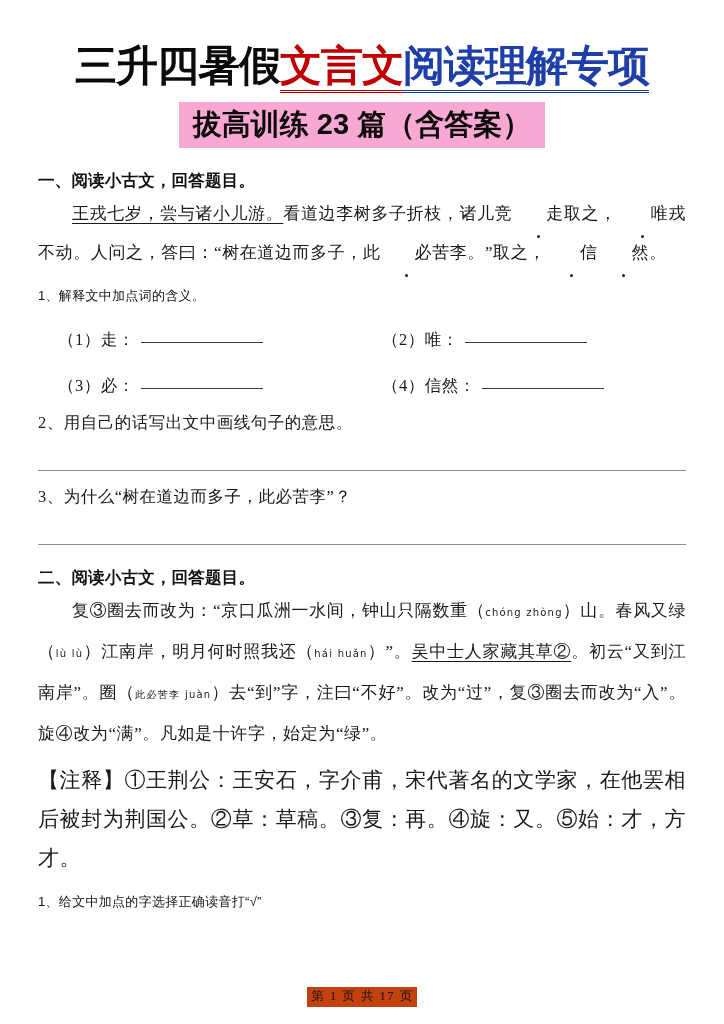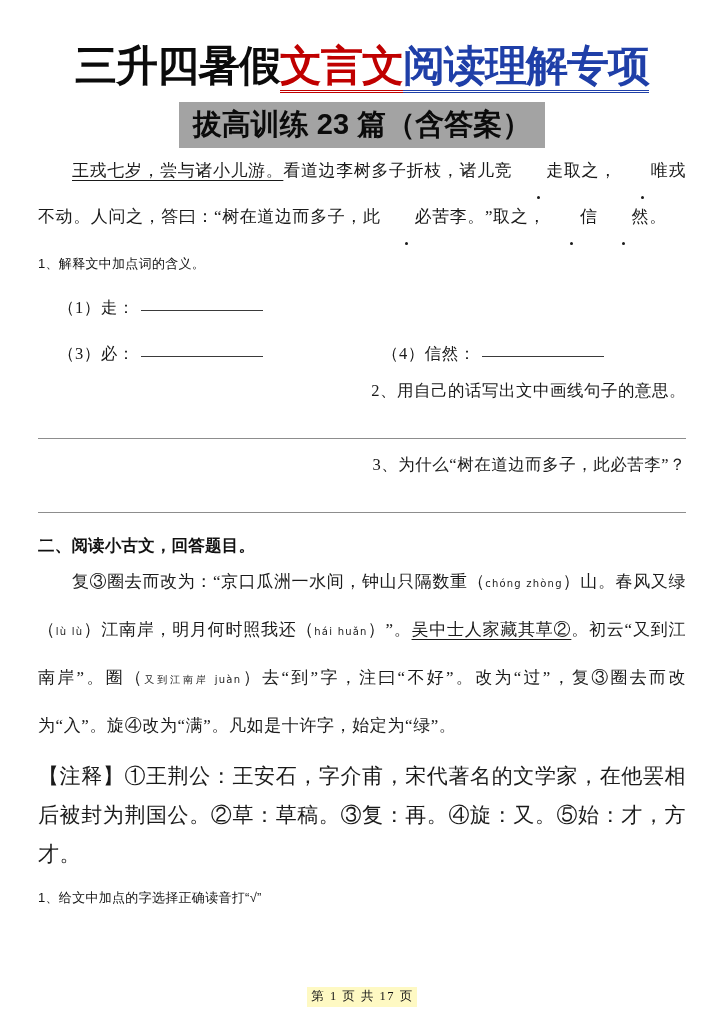--- a/index.html
+++ b/index.html
@@ -50,21 +50,21 @@
     color: #1F3FA8;
     border-bottom: 3px double #1F3FA8;
     padding-bottom: 1px;
   }
   .title-line2-wrap {
     margin-top: 13px;
     text-align: center;
   }
   .title-line2 {
     display: inline-block;
-    background: #a3a3a3;
+    background: #f9a8d4;
     color: #0b0b0b;
     font-family: "Liberation Sans", "DejaVu Sans", sans-serif;
     font-weight: bold;
     font-size: 29px;
     line-height: 1.42;
     padding: 2px 14px 3px 14px;
     letter-spacing: 0px;
     white-space: nowrap;
   }
 
@@ -76,21 +76,21 @@
     color: #111;
     margin-top: 22px;
     margin-bottom: 2px;
     letter-spacing: 0.2px;
   }
 
   
   .ct {
     font-family: "Liberation Serif", "DejaVu Serif", serif;
     font-size: 17px;
-    line-height: 46px;
+    line-height: 39px;
     color: #1a1a1a;
     letter-spacing: 0.6px;
     text-align: justify;
     margin: 0;
   }
   .ct.indent {
     text-indent: 34px;
   }
   .u {
     text-decoration: underline;
@@ -132,21 +132,20 @@
     color: #141414;
     margin-top: 15px;
     letter-spacing: 0.3px;
   }
   .q-serif {
     font-family: "Liberation Serif", "DejaVu Serif", serif;
     font-size: 16.5px;
     color: #1a1a1a;
     margin-top: 15px;
     letter-spacing: 0.5px;
-    text-align: right;
   }
 
   
   .blank-row {
     display: flex;
     margin-top: 24px;
   }
   .blank-cell {
     width: 50%;
     display: flex;
@@ -192,48 +191,53 @@
   
   .footer {
     position: absolute;
     left: 0;
     right: 0;
     bottom: 17px;
     text-align: center;
   }
   .footer-inner {
     display: inline-block;
-    background: #fef9c3;
+    background: #c2410c;
     color: #141414;
     font-family: "Liberation Serif", "DejaVu Serif", serif;
     font-size: 12.5px;
     letter-spacing: 1.5px;
     padding: 1px 3px 2px 4px;
   }
 </style>
 </head>
 <body>
 
 <div class="page">
 
   <div class="title-block">
     <div class="title-line1"><span class="t-black">三升四暑假</span><span class="t-red">文言文</span><span class="t-blue">阅读理解专项</span></div>
     <div class="title-line2-wrap">
       <span class="title-line2">拔高训练 23 篇（含答案）</span>
     </div>
   </div>
 
+  <div class="sec-head">一、阅读小古文，回答题目。</div>
 
   <p class="ct indent"><span class="u">王戎七岁，尝与诸小儿游。</span><span>看道边李树多子折枝，诸儿竞</span><span class="dot">走</span><span>取之，</span><span class="dot">唯</span><span>戎不动。人问之，答曰：“树在道边而多子，此</span><span class="dot">必</span><span>苦李。”取之，</span><span class="dot">信</span><span class="dot">然</span><span>。</span></p>
 
   <div class="q">1、解释文中加点词的含义。</div>
 
   <div class="blank-row">
     <div class="blank-cell">
       <span class="blank-label">（1）走：</span>
+      <span class="blank-line"></span>
+    </div>
+    <div class="blank-cell">
+      <span class="blank-label">（2）唯：</span>
       <span class="blank-line"></span>
     </div>
   </div>
 
   <div class="blank-row">
     <div class="blank-cell">
       <span class="blank-label">（3）必：</span>
       <span class="blank-line"></span>
     </div>
     <div class="blank-cell">
@@ -244,21 +248,21 @@
 
   <div class="q-serif">2、用自己的话写出文中画线句子的意思。</div>
   <div class="ans-rule"></div>
 
   <div class="q-serif">3、为什么“树在道边而多子，此必苦李”？</div>
   <div class="ans-rule"></div>
 
   <div class="sec-head">二、阅读小古文，回答题目。</div>
 
 
-  <p class="ct indent"><span>复③圈去而改为：“京口瓜洲一水间，钟山只隔数重（</span><span class="py">chóng zhòng</span><span>）山。春风又绿（</span><span class="py">lù lù</span><span>）江南岸，明月何时照我还（</span><span class="py">hái huǎn</span><span>）”。</span><span class="u">吴中士人家藏其草②</span><span>。初云“又到江南岸”。圈（</span><span class="py">又到江南岸 juàn</span><span>）去“到”字，注曰“不好”。改为“过”，复③圈去而改为“入”。旋④改为“满”。凡如是十许字，始定为“绿”。</span></p>
+  <p class="ct indent"><span>复③圈去而改为：“京口瓜洲一水间，钟山只隔数重（</span><span class="py">chóng zhòng</span><span>）山。春风又绿（</span><span class="py">lù lù</span><span>）江南岸，明月何时照我还（</span><span class="py">hái huǎn</span><span>）”。</span><span class="u">吴中士人家藏其草②</span><span>。初云“又到江南岸”。圈（</span><span class="py">此必苦李 juàn</span><span>）去“到”字，注曰“不好”。改为“过”，复③圈去而改为“入”。旋④改为“满”。凡如是十许字，始定为“绿”。</span></p>
 
   <div class="notes">【注释】①王荆公：王安石，字介甫，宋代著名的文学家，在他罢相后被封为荆国公。②草：草稿。③复：再。④旋：又。⑤始：才，方才。</div>
 
   <div class="q">1、给文中加点的字选择正确读音打“√”</div>
 
   <div class="footer">
     <span class="footer-inner">第 1 页 共 17 页</span>
   </div>
 
 </div>

